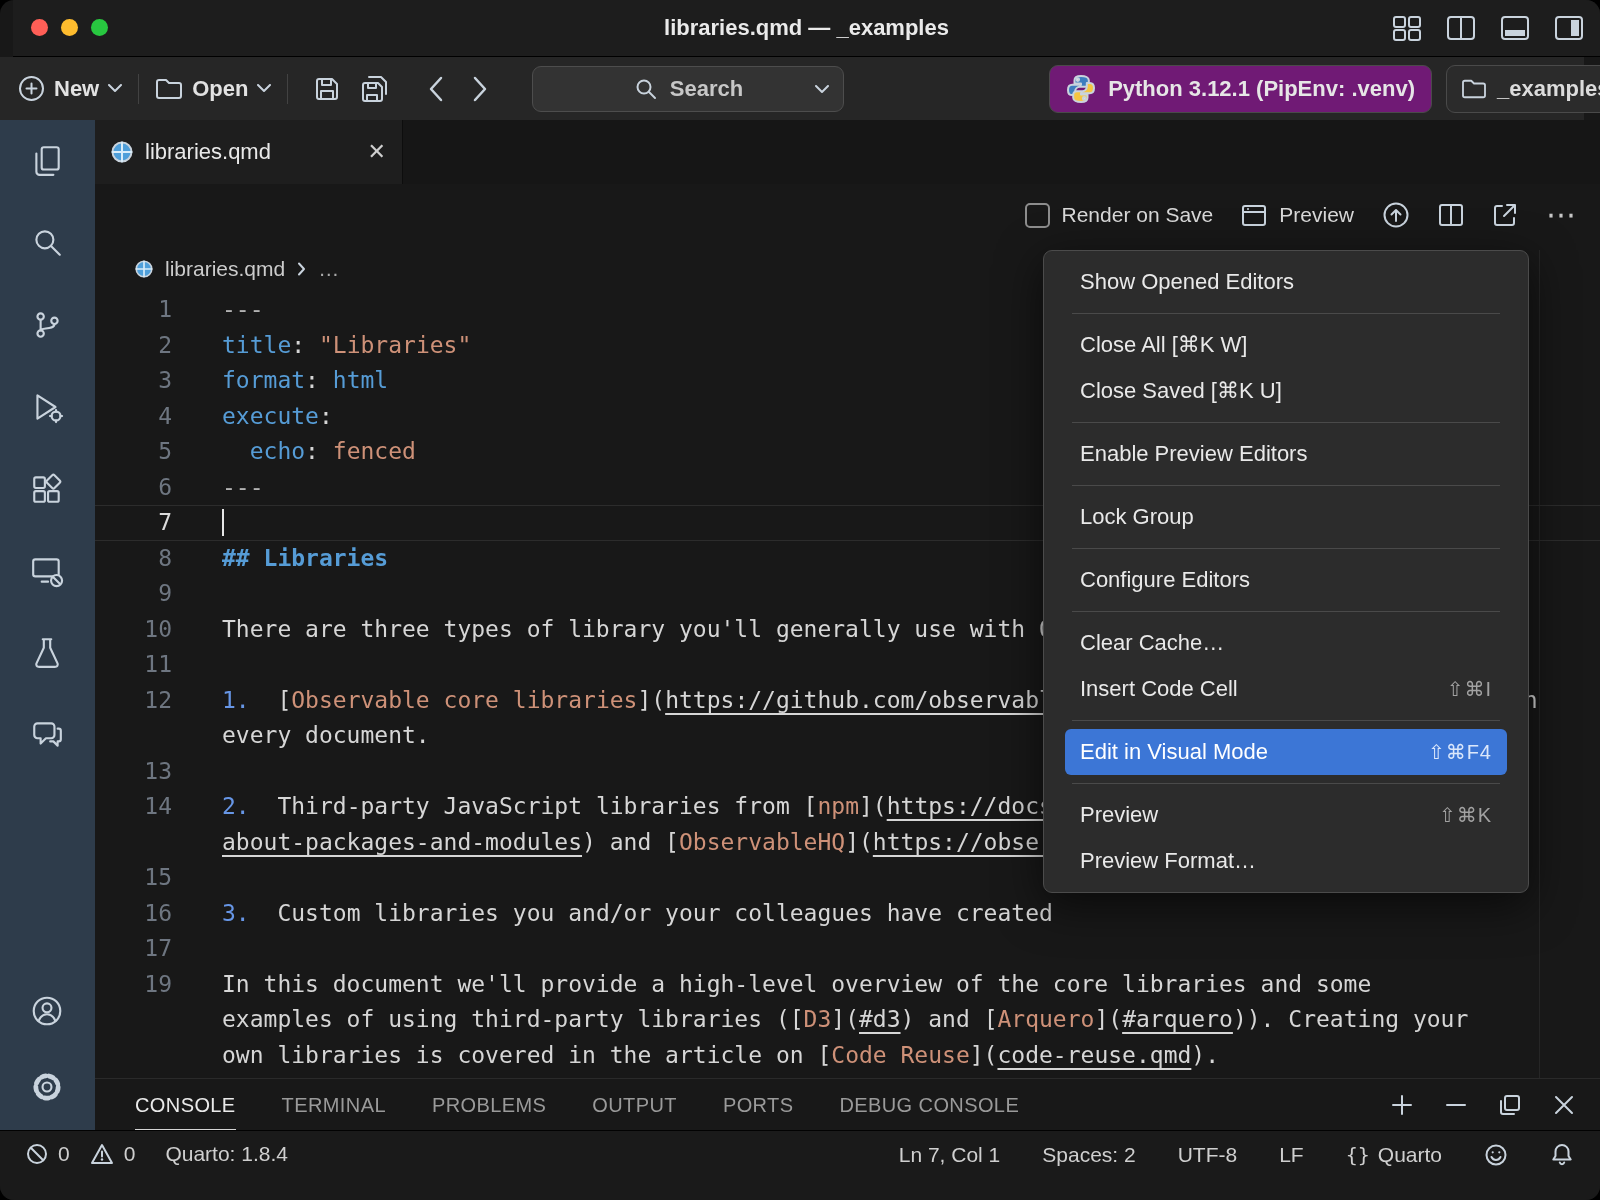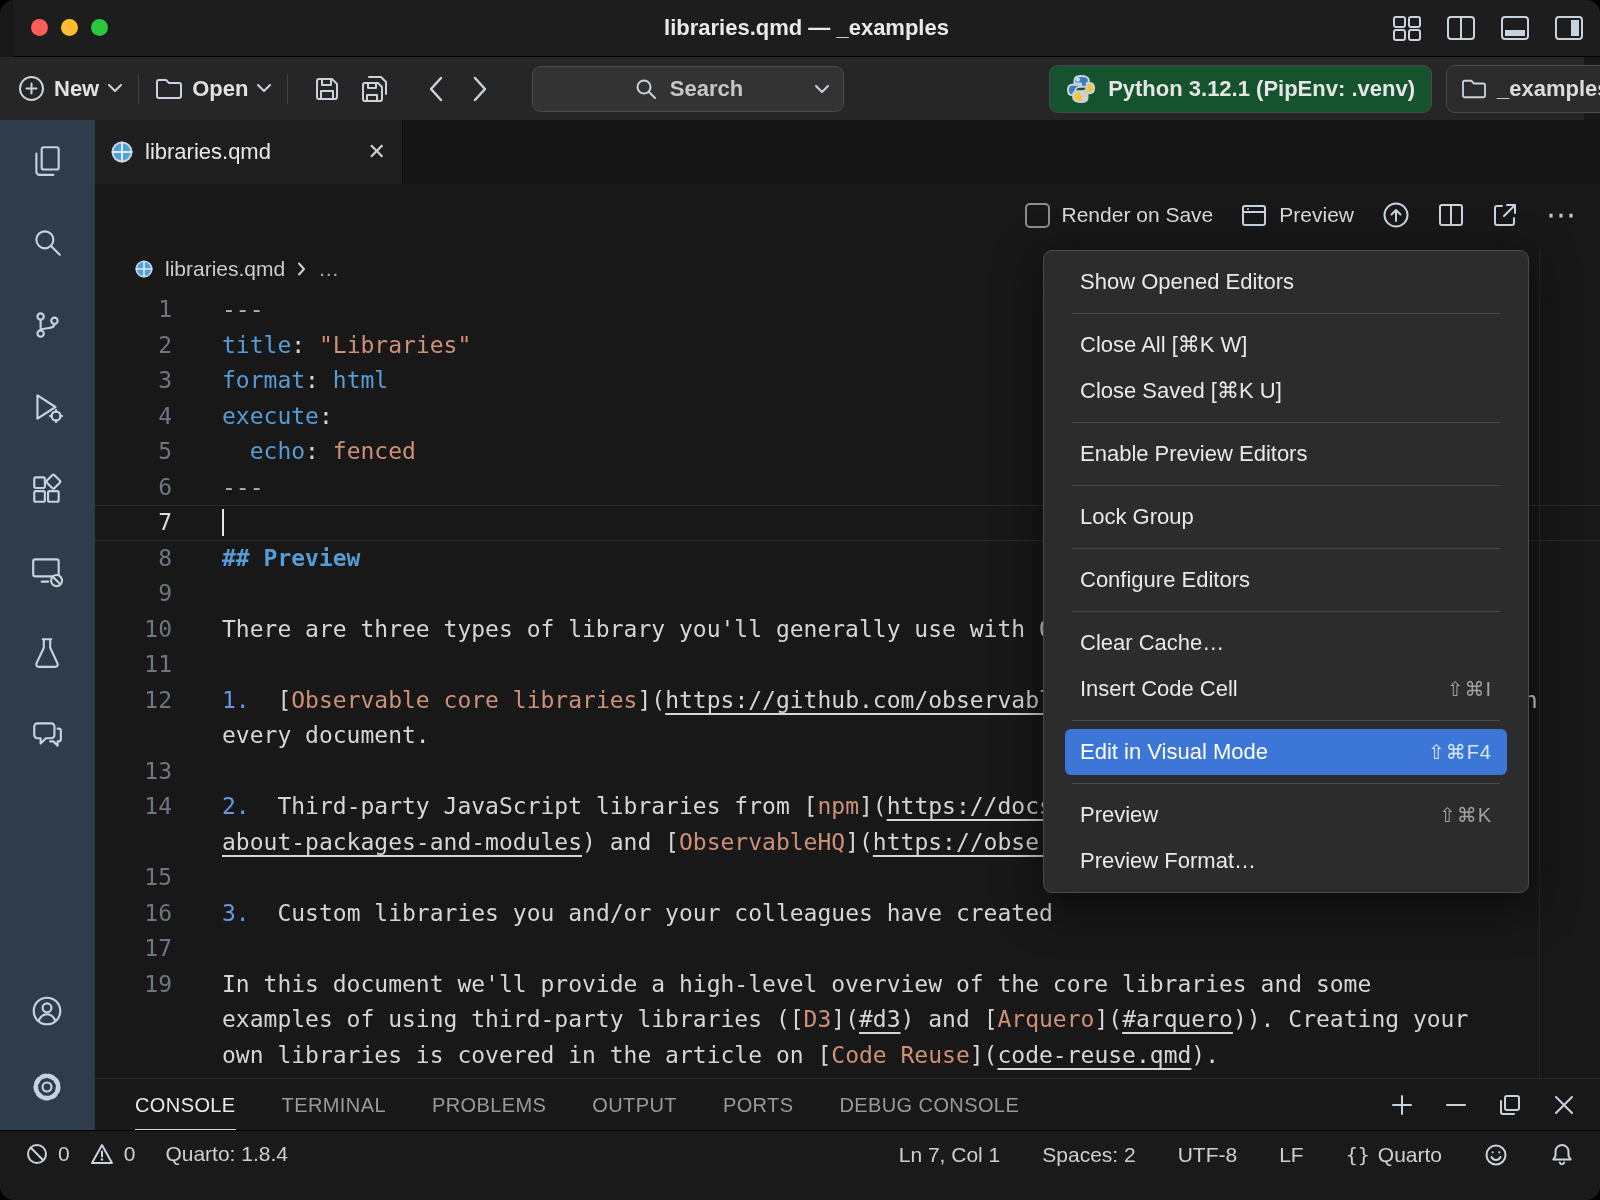--- a/index.html
+++ b/index.html
@@ -17,21 +17,21 @@
   .tb-icons{position:absolute;right:16px;top:0;height:56px;display:flex;align-items:center;gap:24px;}
 
   
   .toolbar{position:absolute;top:57px;left:0;right:16px;height:63px;background:#262626;display:flex;align-items:center;padding:0 18px;font-weight:bold;}
   .tbtn{display:flex;align-items:center;gap:9px;color:#e2e2e2;font-size:22px;}
   .vdiv{width:1px;height:30px;background:#424242;margin:0 16px;}
   .iconbtn{margin:0 10px;color:#cfcfcf;}
   .searchbox{position:relative;margin-left:34px;width:310px;height:44px;background:#333;border:1px solid #4d4d4d;border-radius:9px;
              display:flex;align-items:center;justify-content:center;gap:12px;color:#c7c7c7;font-size:22px;}
   .searchbox .chev{position:absolute;right:14px;top:18px;}
-  .pybox{margin-left:auto;height:46px;border:1px solid #4a4a4a;background:#14532d;border-radius:9px;
+  .pybox{margin-left:auto;height:46px;border:1px solid #4a4a4a;background:#701a75;border-radius:9px;
          display:flex;align-items:center;gap:12px;padding:0 16px;font-size:22px;color:#e6e6e6;}
   .folderbox{margin-left:14px;margin-right:-70px;width:160px;flex:none;height:46px;border:1px solid #4a4a4a;background:#2b2b2b;border-radius:9px;
          display:flex;align-items:center;gap:10px;padding:0 14px;font-size:22px;color:#dcdcdc;overflow:hidden;white-space:nowrap;}
 
   
   .activitybar{position:absolute;left:0;top:120px;width:95px;bottom:70px;background:#2e3c4b;
                display:flex;flex-direction:column;align-items:center;padding-top:24px;}
   .abtop{display:flex;flex-direction:column;gap:46px;align-items:center;}
   .abbottom{margin-top:auto;display:flex;flex-direction:column;gap:40px;align-items:center;padding-bottom:24px;}
   .aicon{width:36px;height:36px;}
@@ -365,21 +365,21 @@
 
     <div class="scrollrule"></div>
     <div class="code">
         <div class="cl"><span class="ln">1</span><span class="lc"><span class="s-gray">---</span></span></div>
         <div class="cl"><span class="ln">2</span><span class="lc"><span class="s-blue">title</span><span class="s-plain">: </span><span class="s-orange">"Libraries"</span></span></div>
         <div class="cl"><span class="ln">3</span><span class="lc"><span class="s-blue">format</span><span class="s-plain">: </span><span class="s-blue">html</span></span></div>
         <div class="cl"><span class="ln">4</span><span class="lc"><span class="s-blue">execute</span><span class="s-plain">:</span></span></div>
         <div class="cl"><span class="ln">5</span><span class="lc"><span class="s-plain">  </span><span class="s-blue">echo</span><span class="s-plain">: </span><span class="s-orange">fenced</span></span></div>
         <div class="cl"><span class="ln">6</span><span class="lc"><span class="s-gray">---</span></span></div>
         <div class="cl current"><span class="ln active">7</span><span class="lc"><span class="cursor"></span></span></div>
-        <div class="cl"><span class="ln">8</span><span class="lc"><span class="s-head">## Preview</span></span></div>
+        <div class="cl"><span class="ln">8</span><span class="lc"><span class="s-head">## Libraries</span></span></div>
         <div class="cl"><span class="ln">9</span><span class="lc"></span></div>
         <div class="cl"><span class="ln">10</span><span class="lc"><span class="s-plain">There are three types of library you'll generally use with OJS:</span></span></div>
         <div class="cl"><span class="ln">11</span><span class="lc"></span></div>
         <div class="cl"><span class="ln">12</span><span class="lc"><span class="s-num">1.</span><span class="s-plain">  [</span><span class="s-orange">Observable core libraries</span><span class="s-plain">](</span><span class="s-und">https://github.com/observablehq/stdlib</span><span class="s-plain">) implicitly available in</span></span></div>
         <div class="cl"><span class="ln"></span><span class="lc"><span class="s-plain">every document.</span></span></div>
         <div class="cl"><span class="ln">13</span><span class="lc"></span></div>
         <div class="cl"><span class="ln">14</span><span class="lc"><span class="s-num">2.</span><span class="s-plain">  Third-party JavaScript libraries from [</span><span class="s-orange">npm</span><span class="s-plain">](</span><span class="s-und">https://docs.npmjs.com/</span></span></div>
         <div class="cl"><span class="ln"></span><span class="lc"><span class="s-und">about-packages-and-modules</span><span class="s-plain">) and [</span><span class="s-orange">ObservableHQ</span><span class="s-plain">](</span><span class="s-und">https://observablehq.com</span><span class="s-plain">)</span></span></div>
         <div class="cl"><span class="ln">15</span><span class="lc"></span></div>
         <div class="cl"><span class="ln">16</span><span class="lc"><span class="s-num">3.</span><span class="s-plain">  Custom libraries you and/or your colleagues have created</span></span></div>

